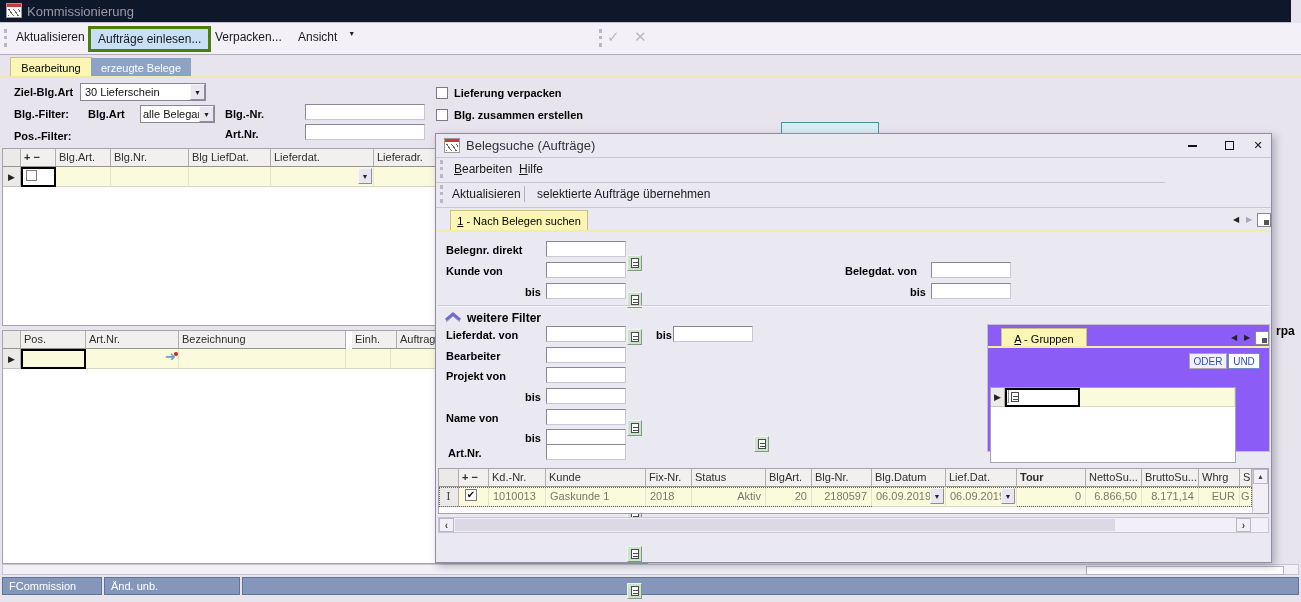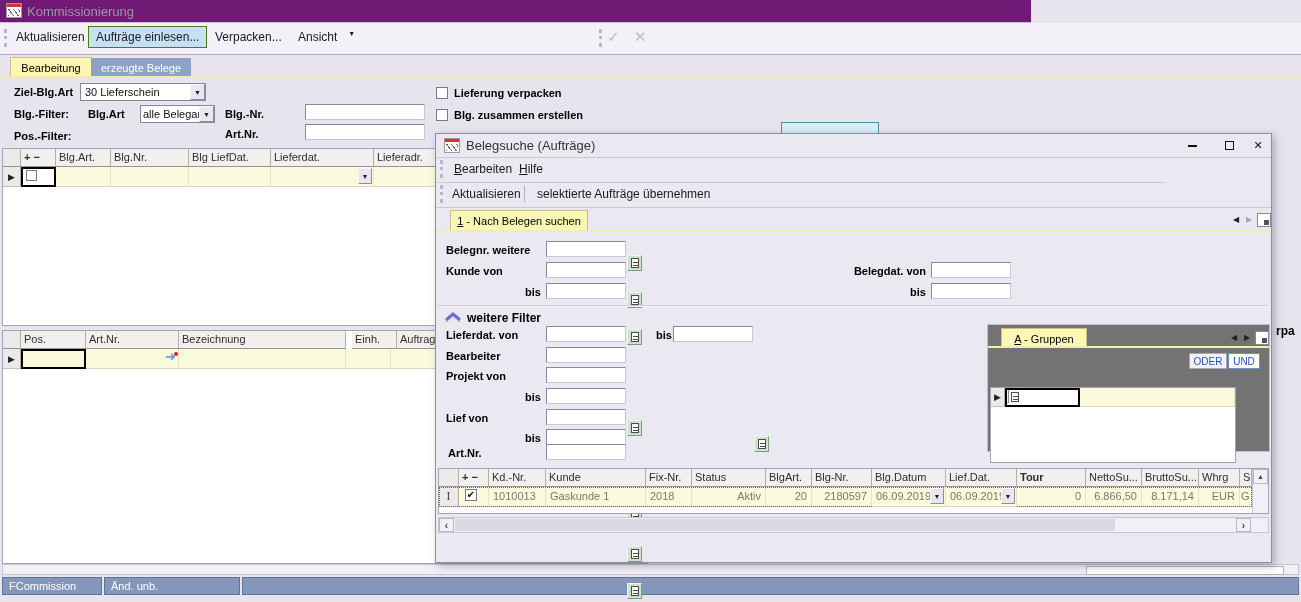--- a/index.html
+++ b/index.html
@@ -37,29 +37,29 @@
   .winicon{width:12px;height:12px;background:#fff;border:1px solid #8a8898;position:relative;cursor:pointer;}
   .winicon::after{content:"";position:absolute;right:1px;bottom:1px;width:5px;height:5px;background:#555;}
   .oderund{font-size:10px;color:#2b4fc0;display:flex;align-items:center;justify-content:center;box-sizing:border-box;cursor:pointer;}
   u{text-decoration:underline;}
 </style>
 </head>
 <body>
 
 <div id="root">
 
-  <div class="abs" style="left:0;top:0;width:1031px;height:22px;background:#701a75;border-bottom:1px solid #c3c0d0;">
+  <div class="abs" style="left:0;top:0;width:1291px;height:22px;background:#0f172a;border-bottom:1px solid #c3c0d0;">
     <div class="abs appicon" style="left:6px;top:3px;"></div>
     <div class="abs" style="left:27px;top:4px;font-size:13px;color:#9a99a5;">Kommissionierung</div>
   </div>
 
   <div class="abs" style="left:0;top:23px;width:1301px;height:31px;background:#f3f1f7;border-bottom:1px solid #b0adbe;">
     <div class="abs gripper" style="left:4px;top:6px;"></div>
     <div class="abs toolbtn" style="left:10px;top:4px;">Aktualisieren</div>
-    <div class="abs toolbtn" style="left:88px;top:3px;background:#c8e0f6;border:1px solid #4d7c0f;padding:3px 7px;">Aufträge einlesen...</div>
+    <div class="abs toolbtn" style="left:88px;top:3px;background:#c8e0f6;border:3px solid #4d7c0f;padding:3px 7px;">Aufträge einlesen...</div>
     <div class="abs toolbtn" style="left:209px;top:4px;">Verpacken...</div>
     <div class="abs toolbtn" style="left:292px;top:4px;display:flex;align-items:flex-start;gap:11px;">
       <span>Ansicht</span>
         <span style="font-size:7px;color:#222;">▼</span>
     </div>
     <div class="abs gripper" style="left:599px;top:6px;"></div>
     <div class="abs" style="left:607px;top:5px;font-size:15px;color:#bcbcbc;">✓</div>
     <div class="abs" style="left:634px;top:5px;font-size:15px;color:#bcbcbc;">✕</div>
   </div>
 
@@ -191,33 +191,33 @@
     </div>
 
     <div class="abs tab-yellow" style="left:14px;top:76px;width:136px;height:20px;">
       <span><u>1</u><span> - Nach Belegen suchen</span></span>
     </div>
     <div class="abs navarrow" style="left:797px;top:81px;color:#222;">◀</div>
     <div class="abs navarrow" style="left:810px;top:81px;color:#a9a6b6;">▶</div>
     <div class="abs winicon" style="left:821px;top:79px;"></div>
     <div class="abs" style="left:0;top:96px;width:835px;height:2px;background:#f4eda9;"></div>
 
-    <div class="abs lbl" style="left:10px;top:110px;">Belegnr. weitere</div>
+    <div class="abs lbl" style="left:10px;top:110px;">Belegnr. direkt</div>
     <input class="abs inp" style="left: 110px; top: 107px;">
     <div class="abs lbtn" style="left:191px;top:107px;"></div>
 
     <div class="abs lbl" style="left:10px;top:131px;">Kunde von</div>
     <input class="abs inp" style="left: 110px; top: 128px;">
     <div class="abs lbtn" style="left:191px;top:128px;"></div>
 
     <div class="abs lbl" style="left:60px;top:152px;width:45px;text-align:right;">bis</div>
     <input class="abs inp" style="left: 110px; top: 149px;">
     <div class="abs lbtn" style="left:191px;top:149px;"></div>
 
-    <div class="abs lbl" style="left:400px;top:131px;width:90px;text-align:right;">Belegdat. von</div>
+    <div class="abs lbl" style="left:400px;top:131px;width:90px;text-align:center;">Belegdat. von</div>
     <input class="abs inp" style="left: 495px; top: 128px;">
     <div class="abs lbtn" style="left:576px;top:128px;"></div>
 
     <div class="abs lbl" style="left:445px;top:152px;width:45px;text-align:right;">bis</div>
     <input class="abs inp" style="left: 495px; top: 149px;">
     <div class="abs lbtn" style="left:576px;top:149px;"></div>
 
     <div class="abs" style="left:2px;top:171px;width:831px;height:1px;background:#cdcad9;border-bottom:1px solid #f6f5fa;"></div>
 
     <div class="abs" style="left:8px;top:177px;">
@@ -240,31 +240,31 @@
     <div class="abs lbtn" style="left:191px;top:213px;"></div>
 
     <div class="abs lbl" style="left:10px;top:236px;">Projekt von</div>
     <input class="abs inp" style="left: 110px; top: 233px;">
     <div class="abs lbtn" style="left:191px;top:233px;"></div>
 
     <div class="abs lbl" style="left:60px;top:257px;width:45px;text-align:right;">bis</div>
     <input class="abs inp" style="left: 110px; top: 254px;">
     <div class="abs lbtn" style="left:191px;top:254px;"></div>
 
-    <div class="abs lbl" style="left:10px;top:278px;">Lief von</div>
+    <div class="abs lbl" style="left:10px;top:278px;">Name von</div>
     <input class="abs inp" style="left: 110px; top: 275px;">
     <div class="abs lbtn" style="left:191px;top:275px;"></div>
 
     <div class="abs lbl" style="left:60px;top:298px;width:45px;text-align:right;">bis</div>
     <input class="abs inp" style="left: 110px; top: 295px;">
 
     <div class="abs lbl" style="left:12px;top:313px;">Art.Nr.</div>
     <input class="abs inp" style="left: 110px; top: 310px;">
 
-    <div class="abs" style="left:551px;top:190px;width:283px;height:128px;background:#737373;border:1px solid #c2bfce;box-sizing:border-box;">
+    <div class="abs" style="left:551px;top:190px;width:283px;height:128px;background:#8b5cf6;border:1px solid #c2bfce;box-sizing:border-box;">
       <div class="abs tab-yellow" style="left:13px;top:3px;width:84px;height:19px;">
         <span><u>A</u><span> - Gruppen</span></span>
       </div>
       <div class="abs navarrow" style="left:243px;top:8px;color:#222;">◀</div>
       <div class="abs navarrow" style="left:256px;top:8px;color:#222;">▶</div>
       <div class="abs winicon" style="left:267px;top:6px;"></div>
       <div class="abs" style="left:0;top:21px;width:281px;height:2px;background:#f4eda9;"></div>
 
       <div class="abs oderund" style="left:201px;top:28px;width:38px;height:16px;background:#f2f1f6;border:1px solid #a8a5b5;">
           <span>ODER</span>

